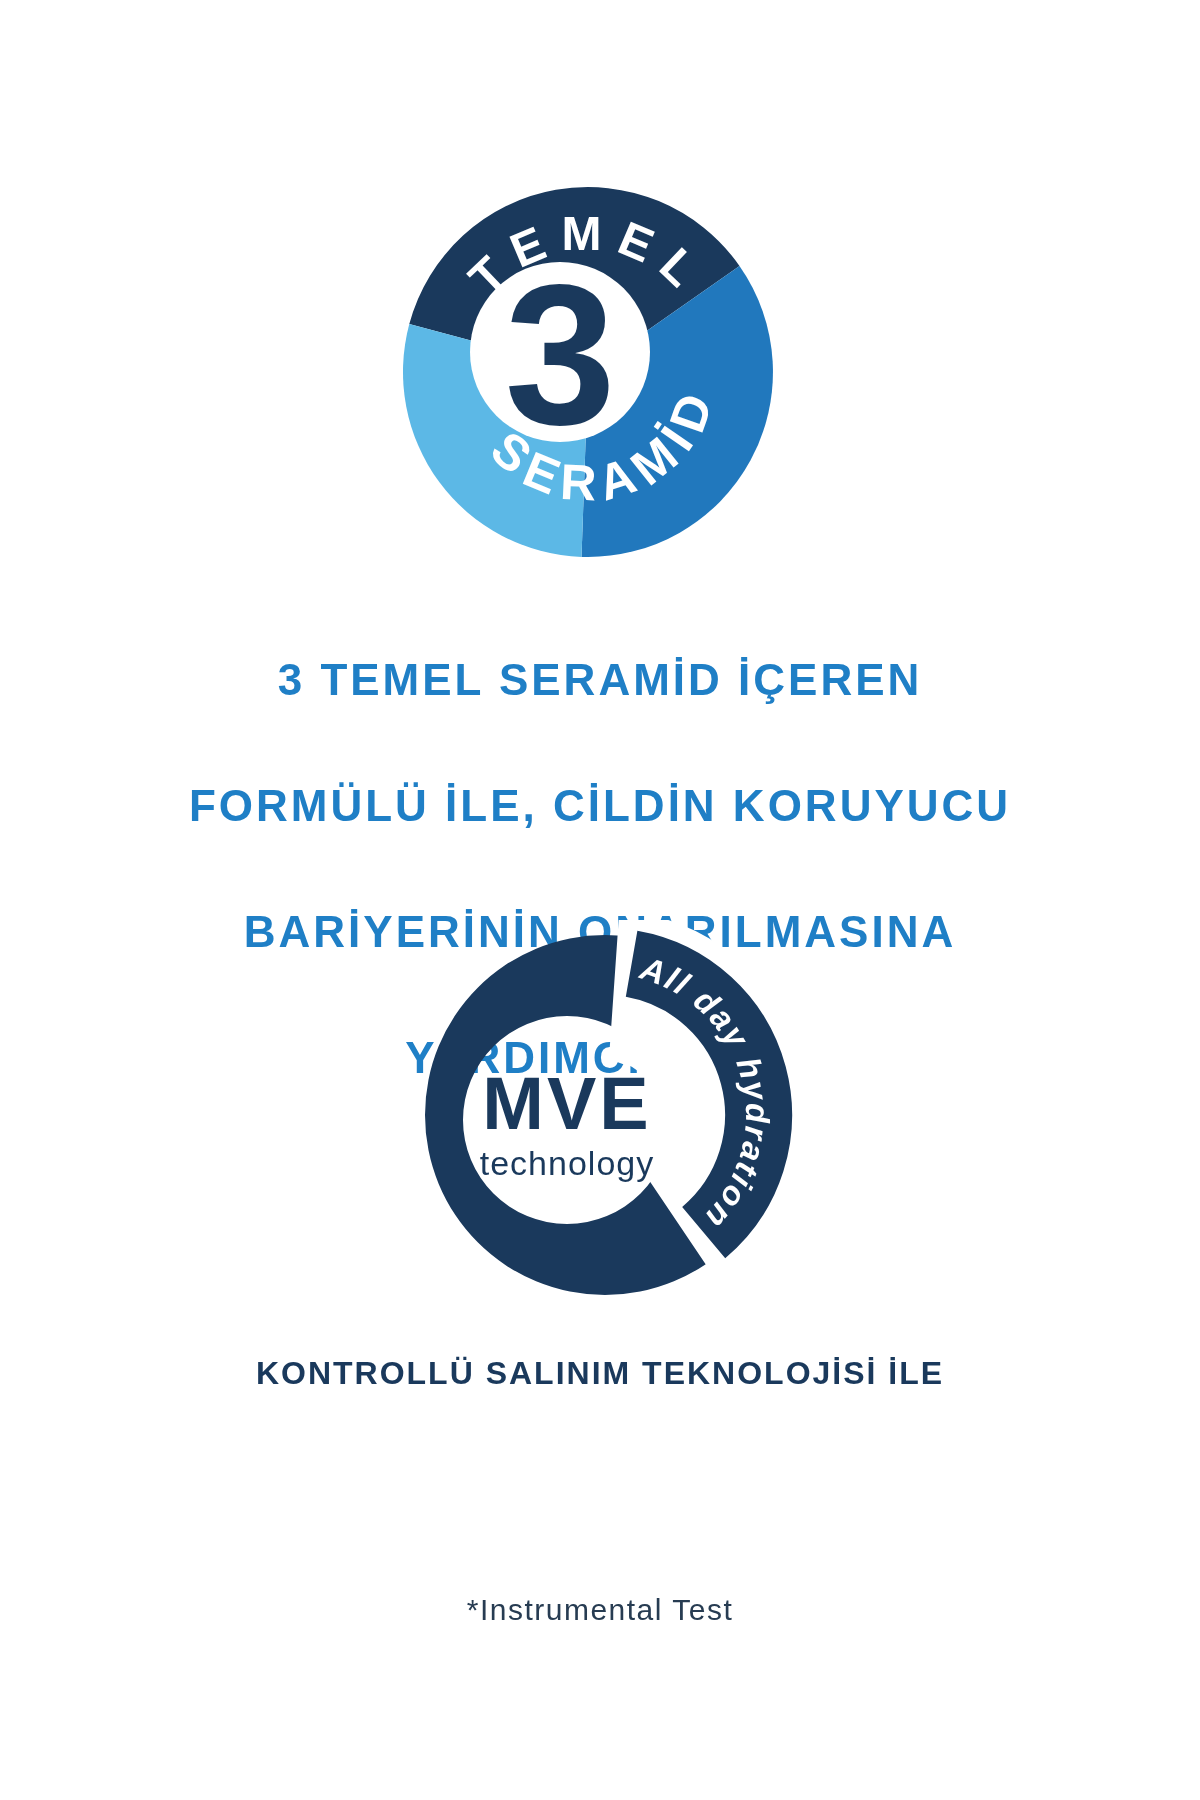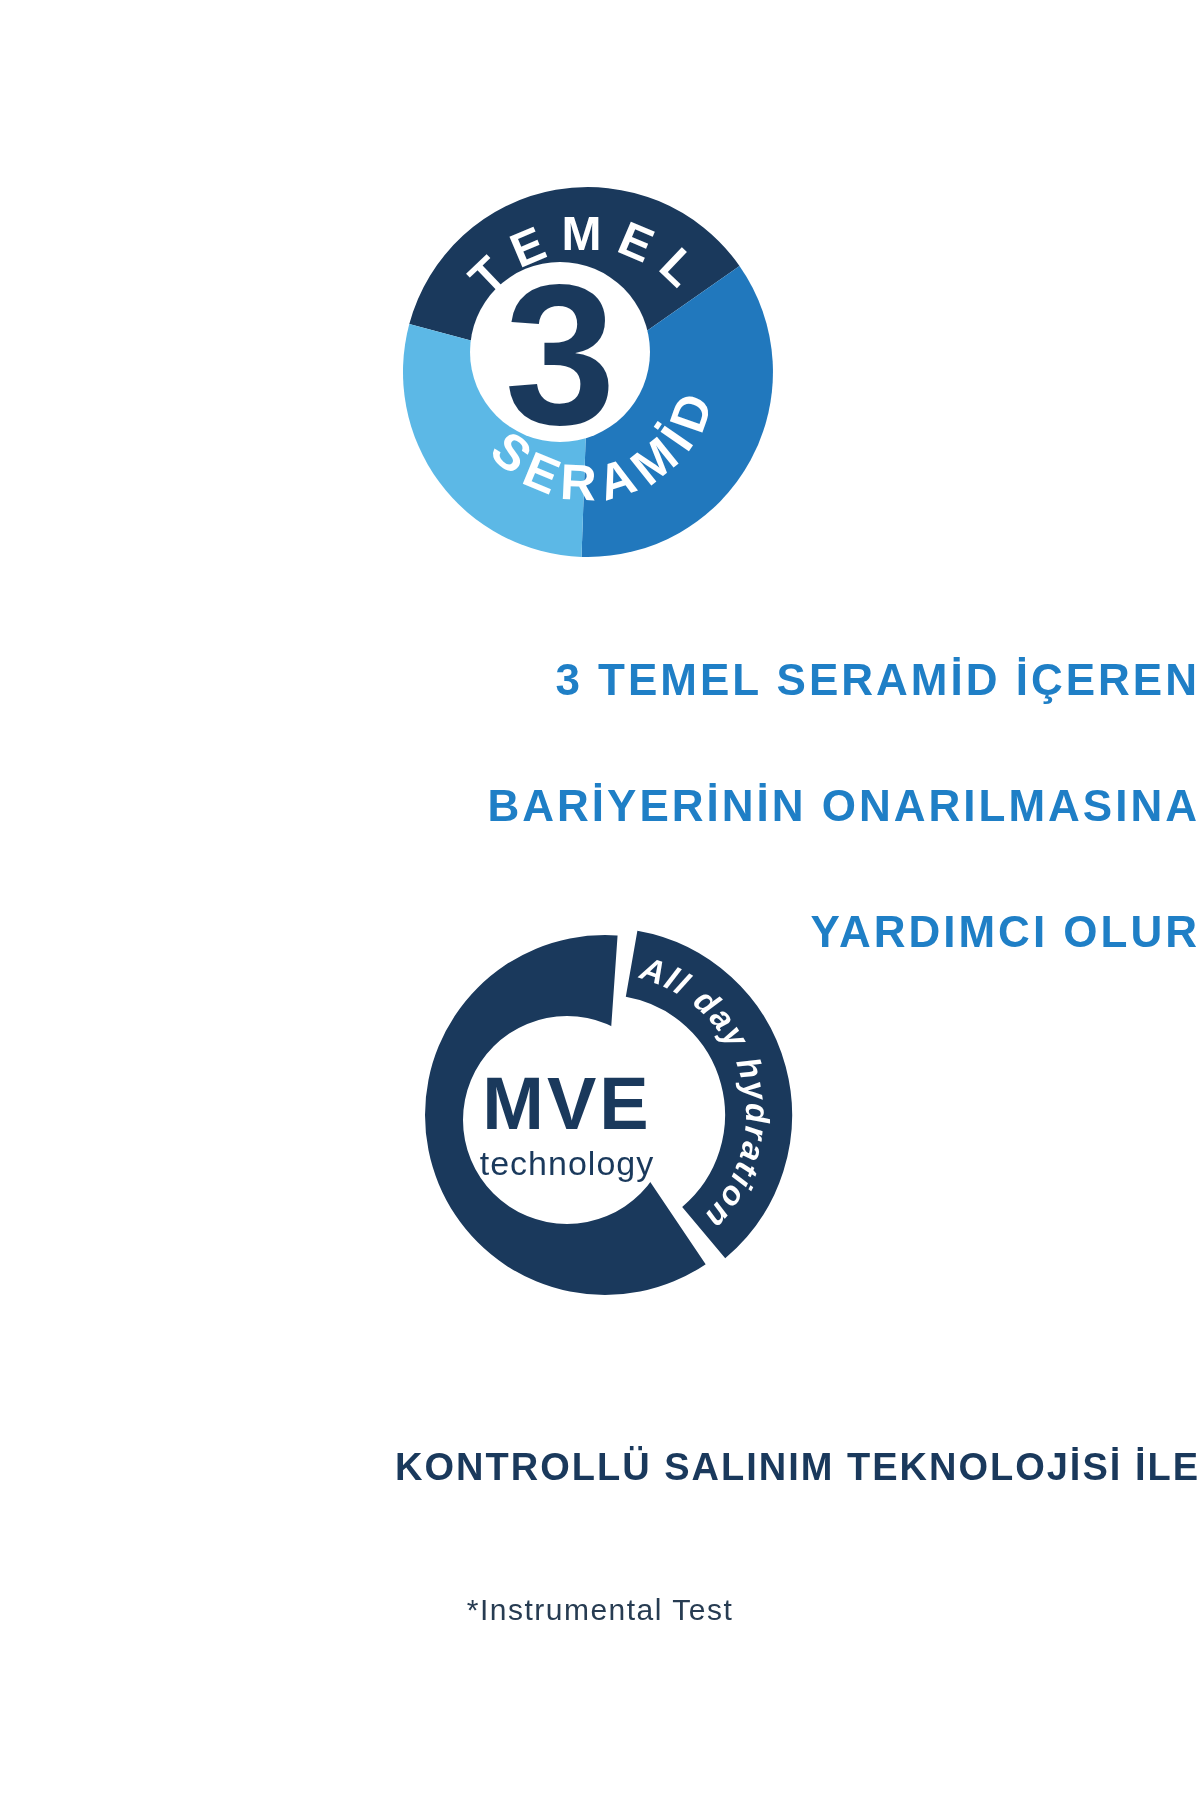--- a/index.html
+++ b/index.html
@@ -5,28 +5,28 @@
   html,body{margin:0;padding:0;}
   body{background:#ffffff;font-family:"Liberation Sans",sans-serif;}
   .page{
     position:relative;width:1200px;height:1800px;margin:0 auto;
     background:#ffffff;overflow:hidden;
   }
   .badge{position:absolute;}
   svg text{font-family:"Liberation Sans",sans-serif;}
 
   .headline{
-    position:absolute;left:0;width:1200px;text-align:right;
+    position:absolute;left:0;width:1200px;text-align:center;
     font-weight:700;white-space:pre-line;
   }
   .headline-1{
     top:585px;font-size:44px;line-height:63px;letter-spacing:3px;
   }
   .headline-2{
-    top:1374px;font-size:38px;line-height:62px;letter-spacing:2px;
+    top:1280px;font-size:32px;line-height:62px;letter-spacing:2px;
   }
   .footnote{
     position:absolute;left:0;top:1592px;width:1200px;text-align:center;
     font-size:30px;line-height:36px;font-weight:400;letter-spacing:1.5px;
   }
 </style>
 </head>
 <body>
 
 <div class="page">
@@ -50,20 +50,21 @@
     <text font-size="48" font-weight="700" letter-spacing="13" fill="#ffffff">
       <textPath href="#arc-temel" startOffset="50%" text-anchor="middle">TEMEL</textPath>
     </text>
     <text font-size="50" font-weight="700" letter-spacing="9" fill="#ffffff">
       <textPath href="#arc-seramid" startOffset="50%" text-anchor="middle">SERAMİD</textPath>
     </text>
   </svg>
 
   <div class="headline headline-1" style="color: rgb(31, 127, 198);">
     <div>3 TEMEL SERAMİD İÇEREN</div>
+    <div>FORMÜLÜ İLE, CİLDİN KORUYUCU</div>
     <div>BARİYERİNİN ONARILMASINA</div>
     <div>YARDIMCI OLUR</div>
   </div>
 
   <svg class="badge" style="left:410px;top:920px" width="390" height="390" viewBox="-195 -195 390 390">
 
     <path fill-rule="evenodd" d="M 180,0 A180,180 0 1 1 -180,0 A180,180 0 1 1 180,0 Z
              M 66,5 A104,104 0 1 1 -142,5 A104,104 0 1 1 66,5 Z" fill="#1a395c"></path>
 
     <path d="M 9.1,-129.7 A130,130 0 0 1 72.7,107.8" fill="none" stroke="#ffffff" stroke-width="150"></path>

